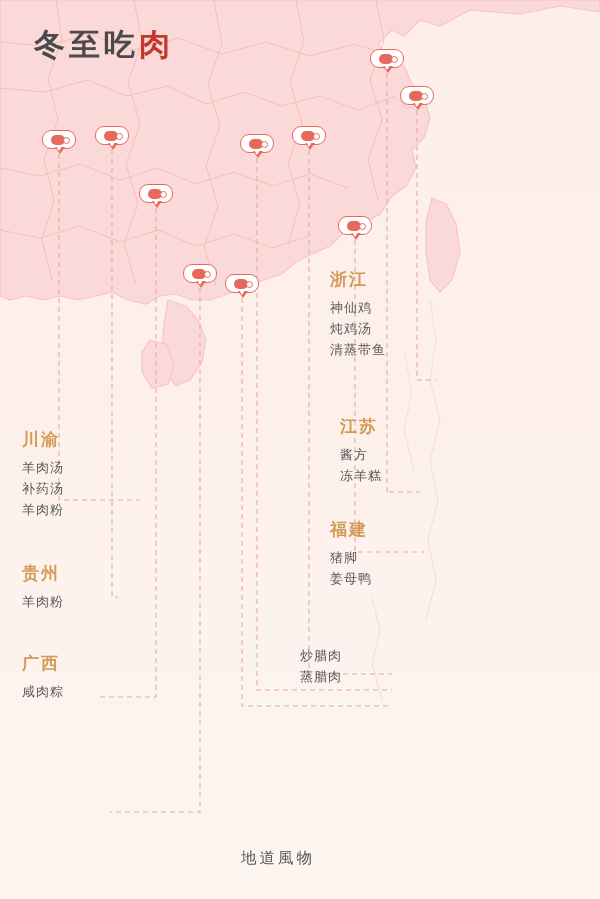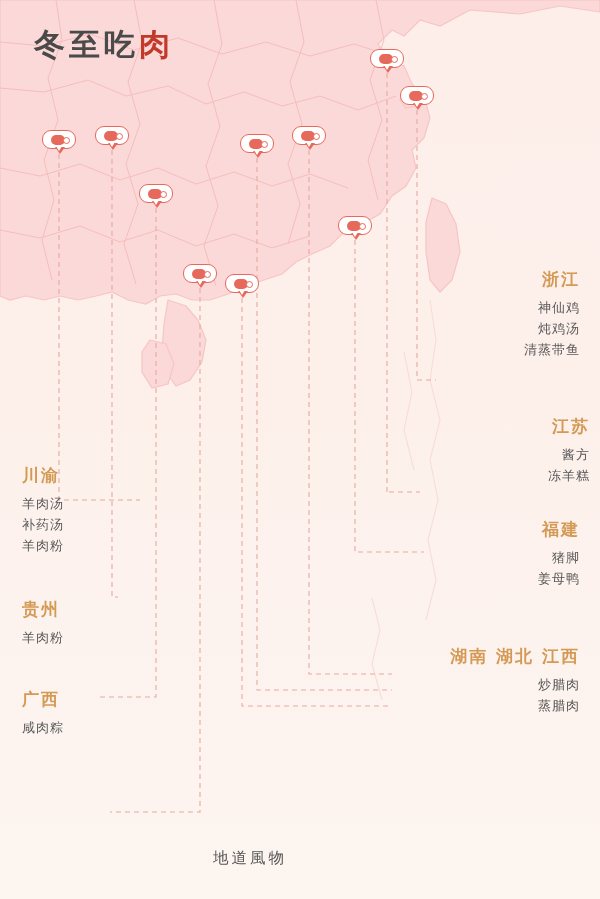--- a/index.html
+++ b/index.html
@@ -65,28 +65,29 @@
   .block .region{
     color:#d49a55;font-size:17px;font-weight:bold;letter-spacing:2px;
     font-family:"DejaVu Sans","Liberation Sans",sans-serif;
     margin-bottom:6px;white-space:nowrap;
   }
   .block .dish{
     color:#585858;font-size:13px;line-height:21px;letter-spacing:1px;
     font-family:"DejaVu Sans","Liberation Sans",sans-serif;
     white-space:nowrap;
   }
-  .block.left{text-align:left;margin-top:36px;}
-  .block.right{text-align:right;}
+  .block.left{text-align:left;}
+  .block.right{}
 
   
   .footer{
     position:absolute;left:0;top:848px;width:500px;text-align:center;
     color:#555;font-size:15.5px;letter-spacing:3px;
     font-family:"DejaVu Sans","Liberation Sans",sans-serif;
+    padding-left:28px;
   }
 </style>
 </head>
 <body>
 
 <div id="stage">
 
   <div class="wash"></div>
 
   <div class="map">
@@ -237,21 +238,20 @@
     <div class="dish">冻羊糕</div>
   </div>
 
   <div class="block right" style="left:330px;top:518px;width:250px;">
     <div class="region">福建</div>
     <div class="dish">猪脚</div>
     <div class="dish">姜母鸭</div>
   </div>
 
   <div class="block right" style="left:300px;top:645px;width:280px;">
-    <div class="region">湖南  湖北  江西</div>
     <div class="dish">炒腊肉</div>
     <div class="dish">蒸腊肉</div>
   </div>
 
   <div class="block left" style="left:22px;top:428px;width:240px;">
     <div class="region">川渝</div>
     <div class="dish">羊肉汤</div>
     <div class="dish">补药汤</div>
     <div class="dish">羊肉粉</div>
   </div>

